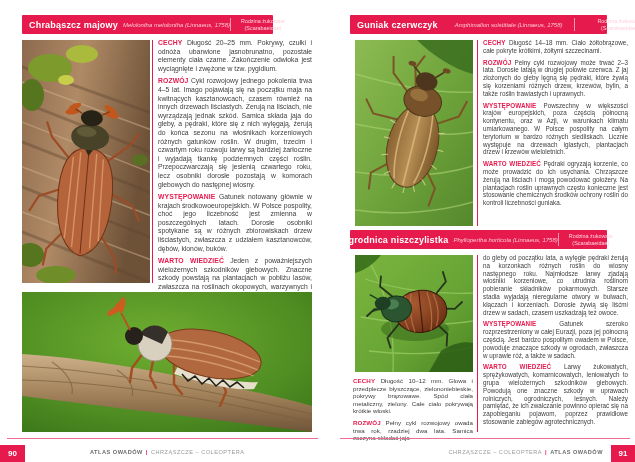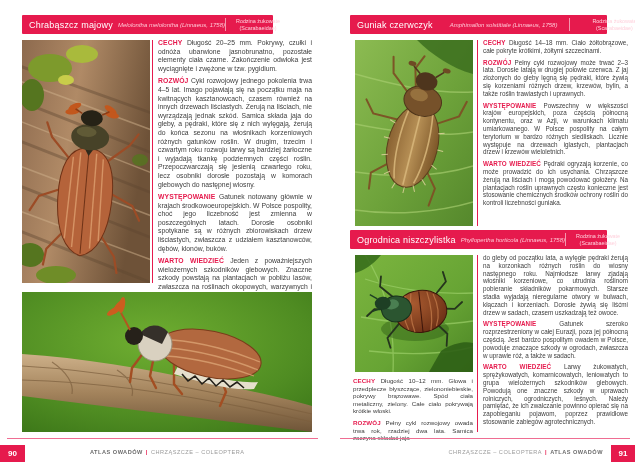--- a/index.html
+++ b/index.html
@@ -1,21 +1,21 @@
 <!DOCTYPE html>
 <html><head>
 <meta charset="utf-8">
 <style>
   html,body{margin:0;padding:0;background:#ffffff;}
   .sheet{position:relative;width:635px;height:462px;background:#ffffff;overflow:hidden;
          font-family:"Liberation Sans",sans-serif;-webkit-font-smoothing:antialiased;}
   
   .species-bar{position:absolute;height:19px;background:#e61a4d;display:flex;align-items:center;
                padding:0 0 0 7px;box-sizing:border-box;border-radius:1px;}
-  .sp-name{font-weight:normal;font-size:9px;color:#ffffff;letter-spacing:.2px;white-space:nowrap;}
+  .sp-name{font-weight:bold;font-size:9px;color:#ffffff;letter-spacing:.2px;white-space:nowrap;}
   .sp-latin{font-style:italic;font-size:6px;color:#ffc6d4;margin-left:5px;white-space:nowrap;}
   .bar-divider{width:1px;height:13px;background:rgba(255,255,255,.55);margin-left:auto;flex:0 0 1px;}
   .sp-family{width:58px;flex:0 0 58px;text-align:center;font-size:5.4px;line-height:6.4px;
              color:#ffd2dd;padding:0 3px;}
   .sp-family span{display:block;}
   
   figure.photo{position:absolute;margin:0;overflow:hidden;background:#5f8f2a;}
   figure.photo svg{display:block;width:100%;height:100%;}
   
   .vrule{position:absolute;width:1px;background:#e61a4d;}
@@ -278,21 +278,21 @@
       <p>
         <span class="kw">WYSTĘPOWANIE</span>
         <span>Powszechny w większości krajów europejskich, poza częścią północną kontynentu, oraz w Azji, w warunkach klimatu umiarkowanego. W Polsce pospolity na całym terytorium w bardzo różnych siedliskach. Licznie występuje na drzewach iglastych, plantacjach drzew i krzewów wieloletnich.</span>
       </p>
       <p>
         <span class="kw">WARTO WIEDZIEĆ</span>
         <span>Pędraki ogryzają korzenie, co może prowadzić do ich usychania. Chrząszcze żerują na liściach i mogą powodować gołożery. Na plantacjach roślin uprawnych często konieczne jest stosowanie chemicznych środków ochrony roślin do kontroli liczebności guniaka.</span>
       </p>
     </div>
 
-    <header class="species-bar" style="left:350px;top:230px;width:257px;">
+    <header class="species-bar" style="left:350px;top:230px;width:257px;justify-content:center;">
       <span class="sp-name">Ogrodnica niszczylistka</span>
       <span class="sp-latin">Phyllopertha horticola (Linnaeus, 1758)</span>
       <span class="bar-divider"></span>
       <span class="sp-family">
         <span>Rodzina żukowate</span>
         <span>(Scarabaeidae)</span>
       </span>
     </header>
 
     <figure class="photo" style="left:355px;top:255px;width:118px;height:117px;">

